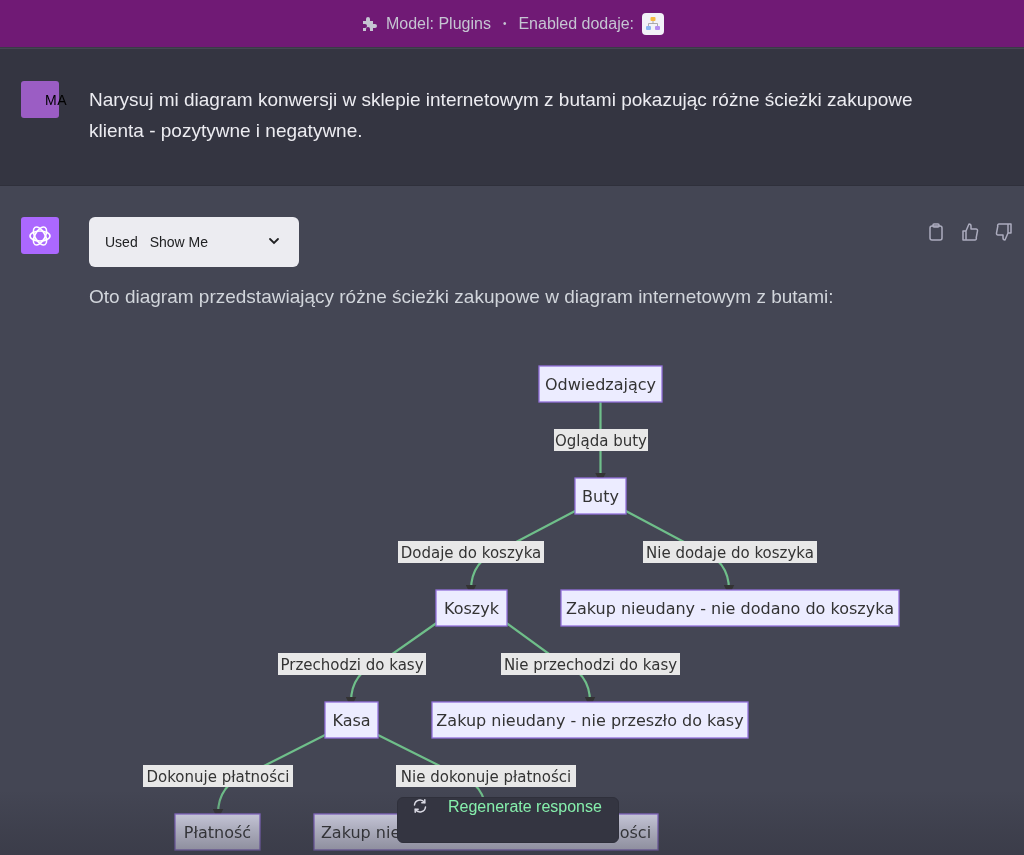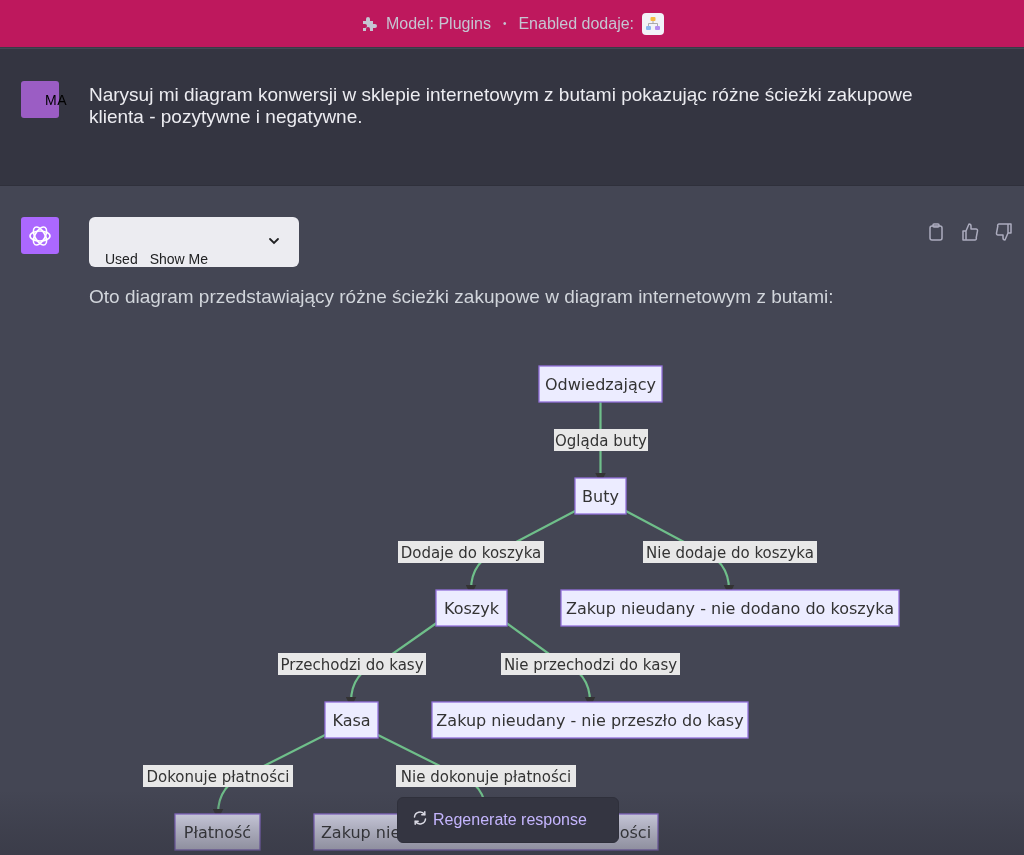--- a/index.html
+++ b/index.html
@@ -1,21 +1,21 @@
 <!DOCTYPE html>
 <html><head>
 <meta charset="utf-8">
 <style>
   * { box-sizing: border-box; margin: 0; padding: 0; }
   html, body { width: 1024px; height: 855px; overflow: hidden; background: #444654; }
   body { font-family: "Liberation Sans", sans-serif; position: relative; }
 
   .topbar {
     position: absolute; left: 0; top: 0; width: 1024px; height: 48px;
-    background: #be185d; border-bottom: 1px solid #3a3b47;
+    background: #701a75; border-bottom: 1px solid #3a3b47;
     display: flex; align-items: center; justify-content: center;
     color: #c5c5d2; font-size: 16px; gap: 8px;
   }
   .topbar .puzzle { width: 18px; height: 18px; display: inline-block; }
   .topbar .dot { font-size: 10px; margin: 0 4px; color: #c5c5d2; }
   .plugin-badge {
     width: 22px; height: 22px; border-radius: 4px; background: #f2f2f8;
     display: inline-flex; align-items: center; justify-content: center;
   }
 
@@ -25,32 +25,32 @@
   }
   .avatar-user {
     position: absolute; left: 21px; top: 81px; width: 38px; height: 37px;
     background: #9b5dc4; border-radius: 3px; color: #000000;
     font-size: 14px; display: flex; align-items: center; justify-content: center;
     letter-spacing: 0.5px;
     padding-left: 32px;
   }
   .user-text {
     position: absolute; left: 89px; top: 84px; width: 830px;
-    color: #ececf1; font-size: 19px; line-height: 22px;
+    color: #ececf1; font-size: 19px; line-height: 31px;
   }
 
   .assistant-avatar {
     position: absolute; left: 21px; top: 217px; width: 38px; height: 37px;
     background: #ab68ff; border-radius: 3px;
     display: flex; align-items: center; justify-content: center;
   }
   .used-plugin {
     position: absolute; left: 89px; top: 217px; width: 210px; height: 50px;
     background: #ececf1; border-radius: 6px;
-    display: flex; align-items: flex-end; padding: 0 16px; color: #202123; font-size: 14px;
+    display: flex; align-items: center; padding: 0 16px; color: #202123; font-size: 14px;
     cursor: pointer;
   }
   .used-plugin b { font-weight: 400; margin-left: 12px; }
   .used-plugin .chev { position: absolute; right: 18px; top: 17px; }
 
   .actions { position: absolute; right: 10px; top: 222px; display: flex; gap: 14px; }
   .actions span { width: 20px; height: 20px; display: inline-block; cursor: pointer; }
 
   .assistant-text {
     position: absolute; left: 89px; top: 286px; color: #d1d5db; font-size: 19px;
@@ -60,21 +60,21 @@
   .diagram .node { pointer-events: auto; }
 
   .bottom-fade {
     position: absolute; left: 0; top: 790px; width: 1024px; height: 65px;
     background: linear-gradient(to bottom, rgba(52,53,65,0) 0%, rgba(52,53,65,0.35) 60%, rgba(52,53,65,0.55) 100%);
     pointer-events: none;
   }
   .regen {
     position: absolute; left: 397px; top: 797px; width: 222px; height: 46px;
     background: #343541; border: 1px solid #2f303b; border-radius: 6px;
-    color: #c4b5fd; font-size: 16px; display: flex; align-items: center; gap: 5px;
+    color: #86efac; font-size: 16px; display: flex; align-items: flex-start; gap: 20px;
     padding-left: 14px; cursor: pointer;
   }
 </style>
 </head>
 <body>
 
 <div class="topbar">
   <span class="puzzle">
     <svg width="18" height="18" viewBox="0 0 18 18">
         <path d="M3 6h3V4a2 2 0 014 0v2h3v3h2a2 2 0 010 4h-2v3H10v-2a2 2 0 00-4 0v2H3v-3h2a2 2 0 000-4H3z" fill="#c5c5d2"></path>

